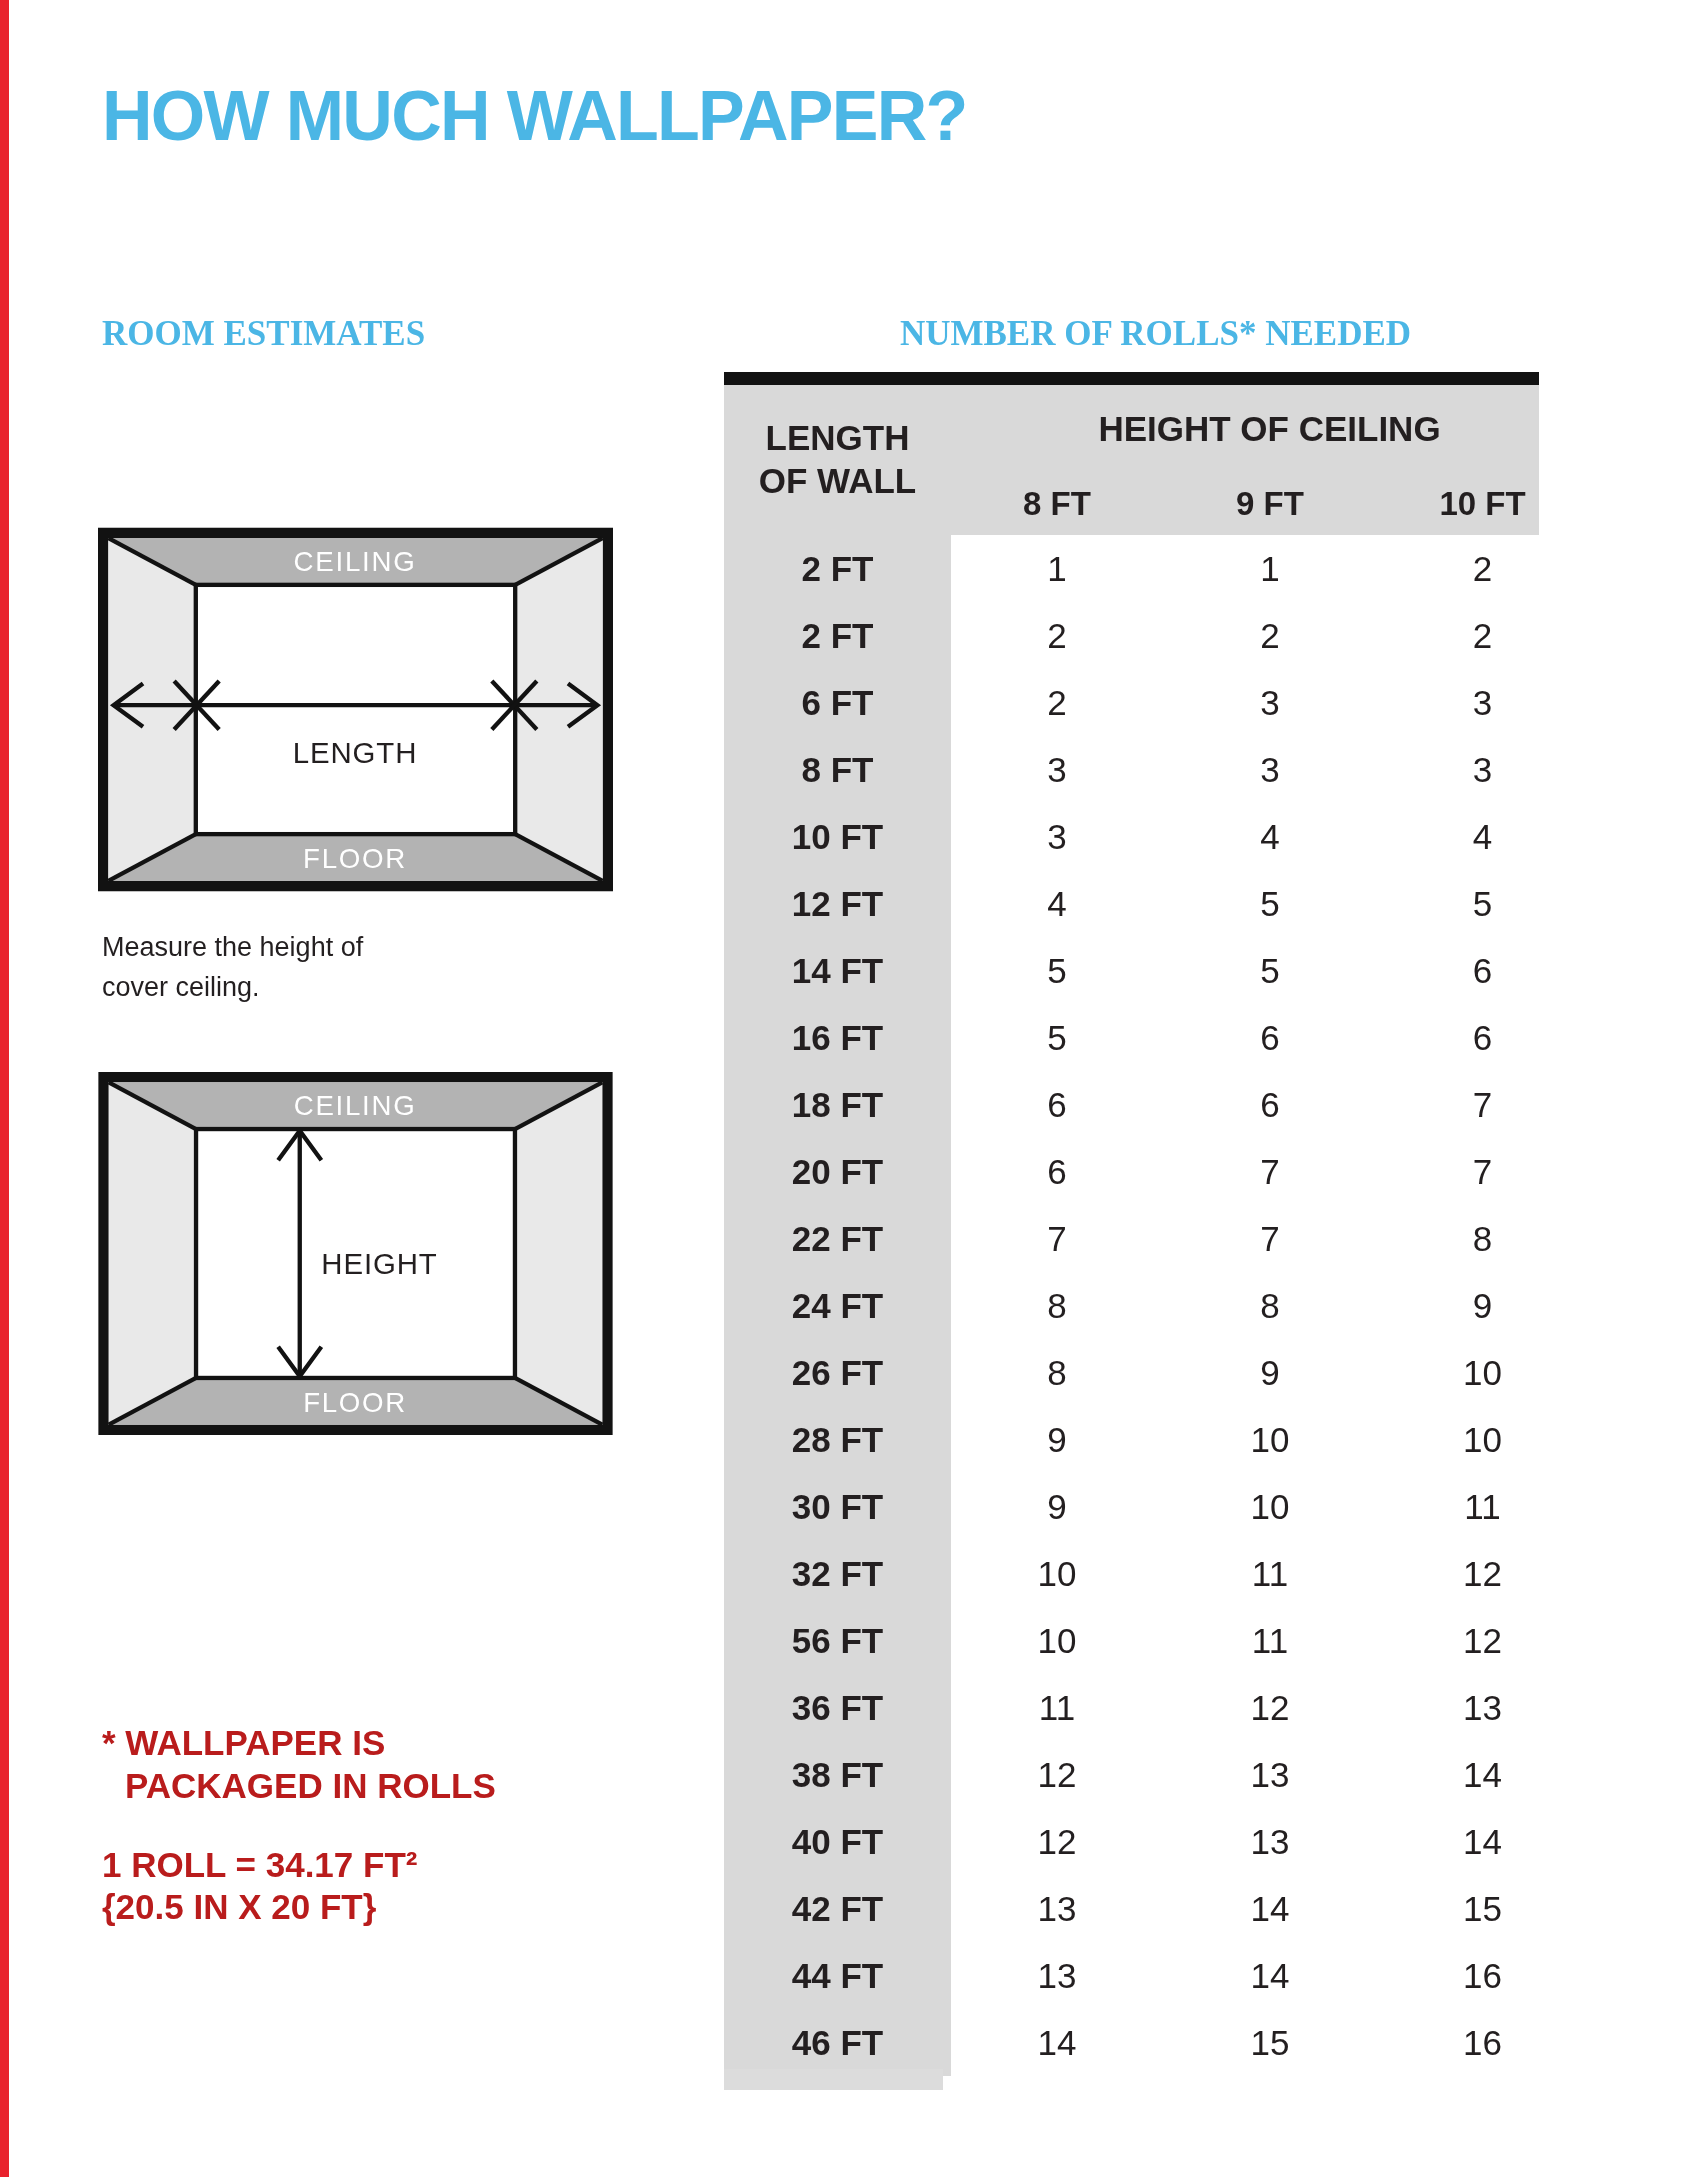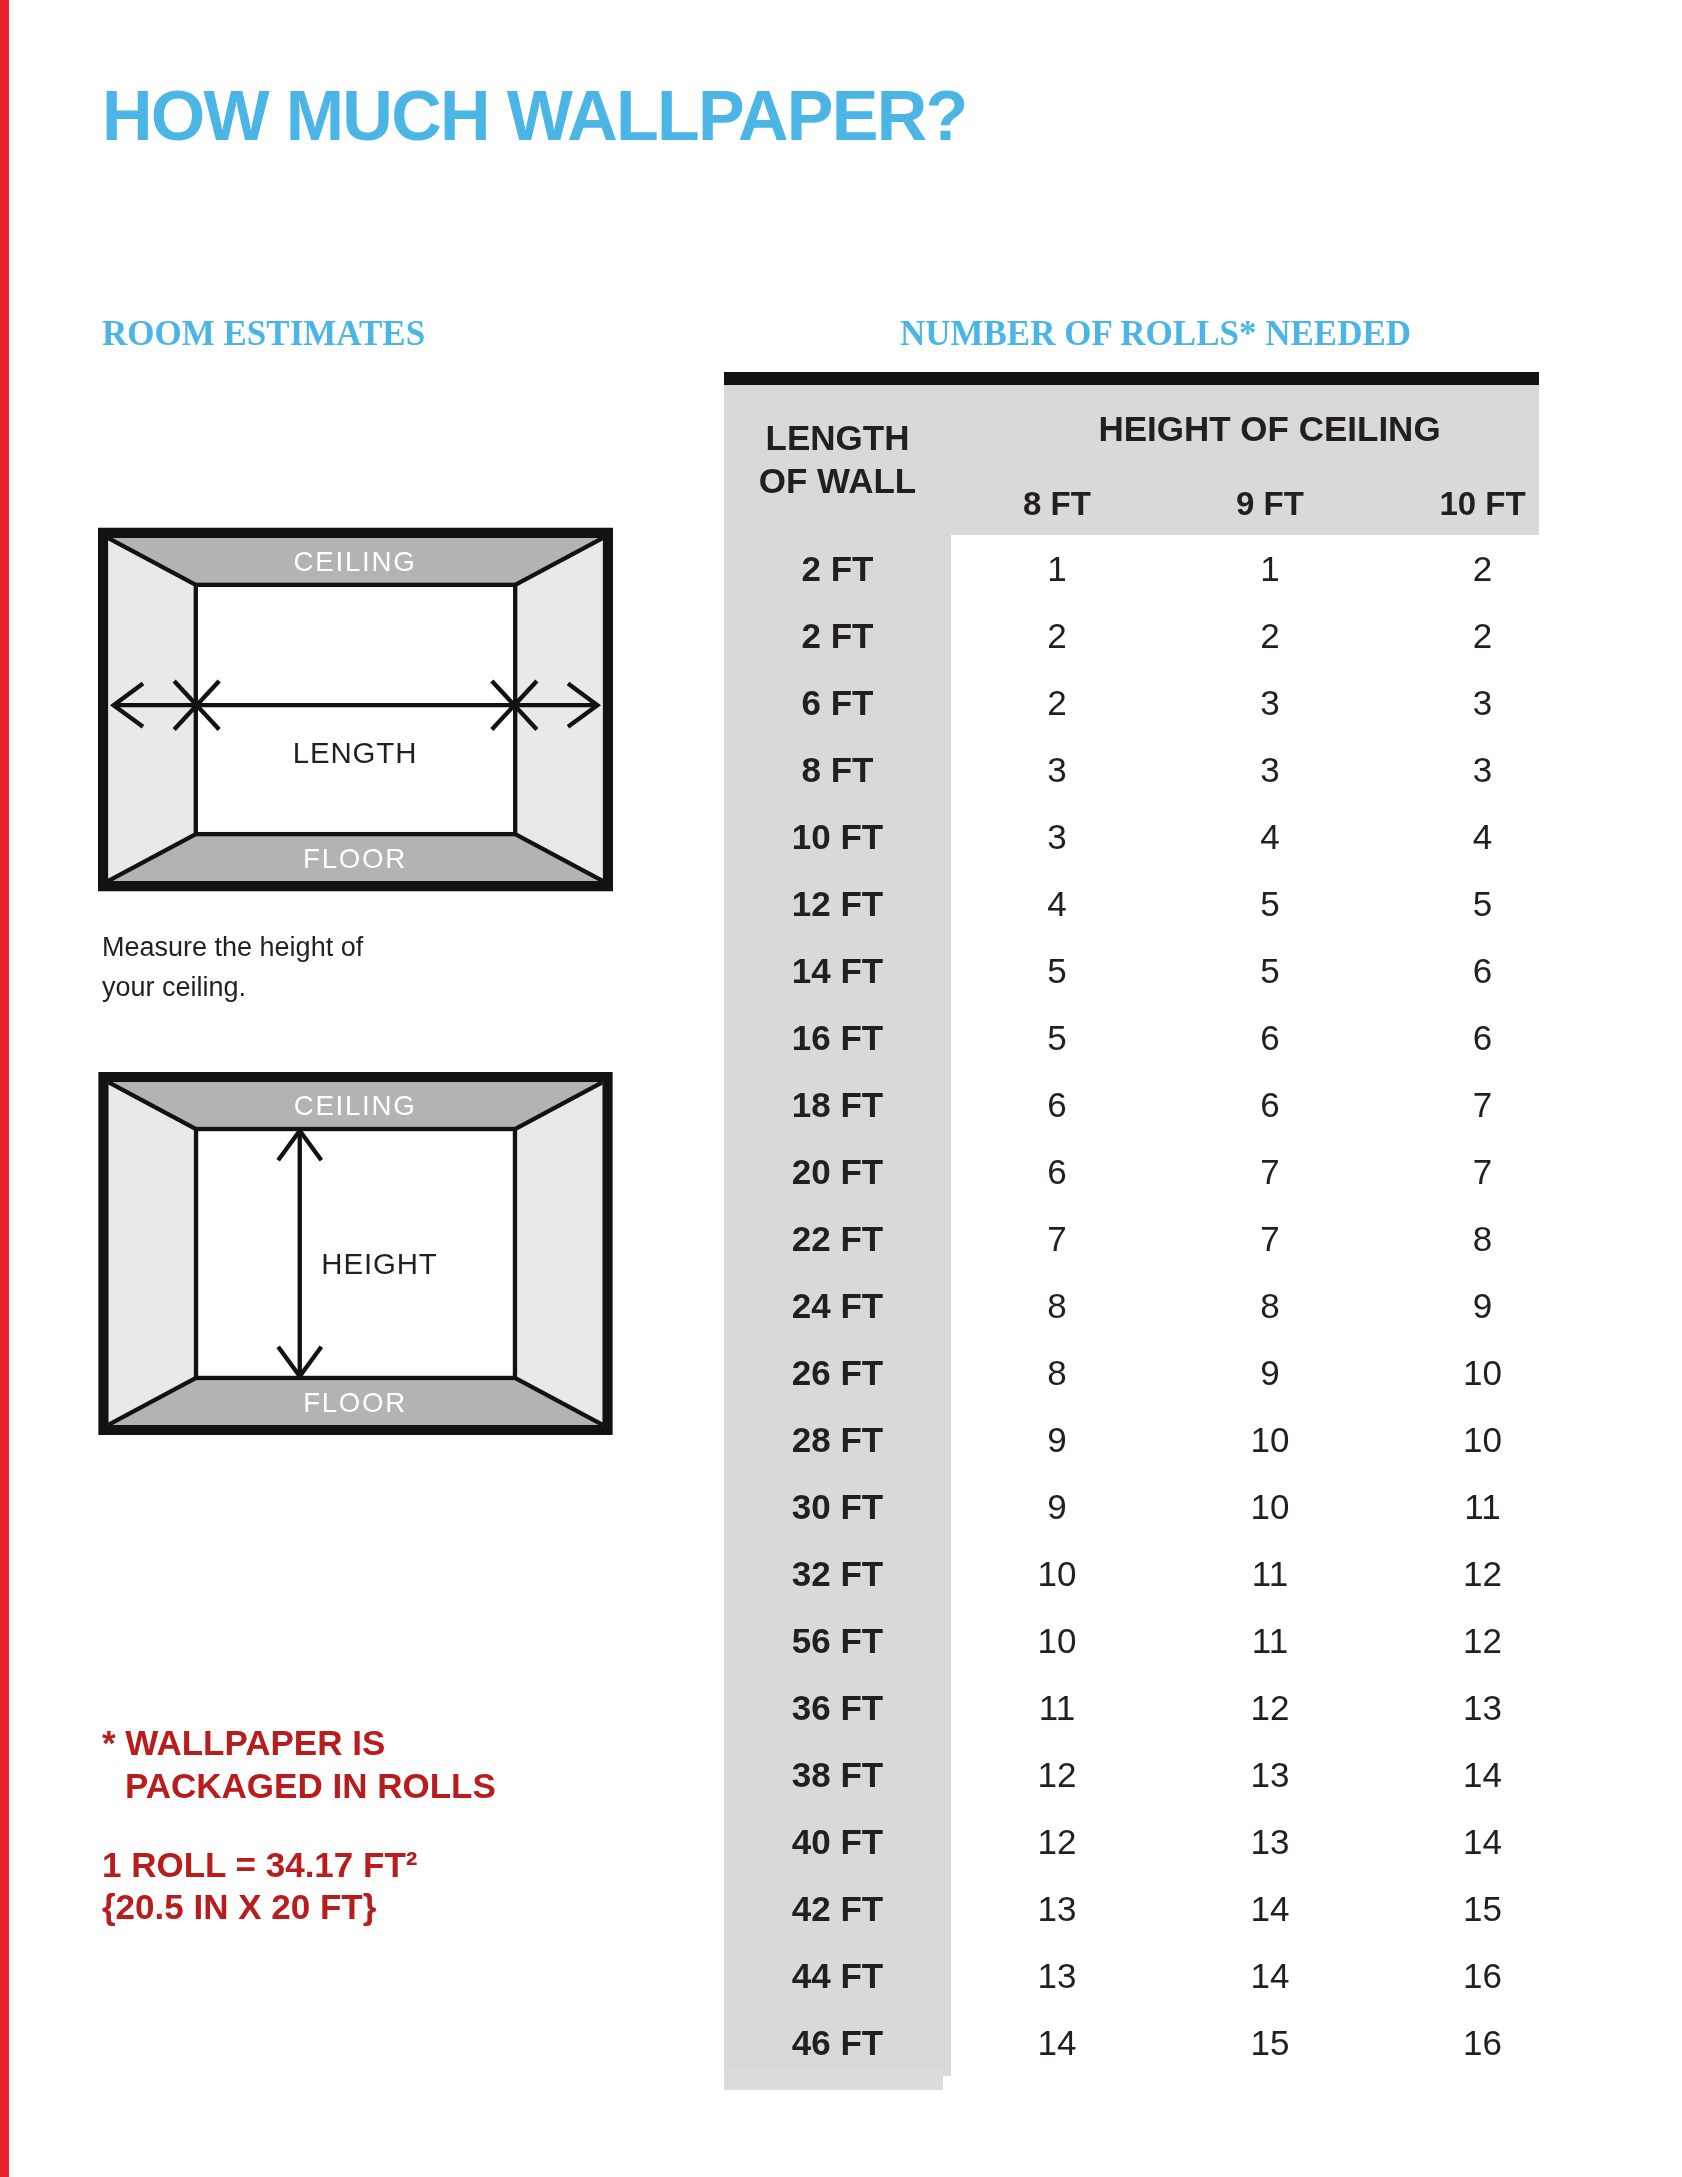--- a/index.html
+++ b/index.html
@@ -121,21 +121,21 @@
       <line x1="455" y1="177" x2="507" y2="233"></line>
       <line x1="455" y1="233" x2="507" y2="177"></line>
     </g>
     <text x="297" y="50" text-anchor="middle" font-size="32" letter-spacing="2" fill="#ffffff">CEILING</text>
     <text x="297" y="393" text-anchor="middle" font-size="32" letter-spacing="2" fill="#ffffff">FLOOR</text>
     <text x="297" y="272" text-anchor="middle" font-size="34" letter-spacing="1" fill="#231f20">LENGTH</text>
   </svg>
 
   <p class="para para2">
     <span>Measure the height of</span><br>
-    <span>your ceiling.</span>
+    <span>cover ceiling.</span>
   </p>
 
   <svg class="diagram diagram2" width="515" height="363" viewBox="0 0 595 420">
     <rect x="6" y="6" width="583" height="408" fill="#ffffff" stroke="#121212" stroke-width="12"></rect>
     <polygon points="12,12 583,12 482,66 113,66" fill="#b3b3b3"></polygon>
     <polygon points="12,408 113,354 482,354 583,408" fill="#b3b3b3"></polygon>
     <polygon points="12,12 113,66 113,354 12,408" fill="#e9e9e9"></polygon>
     <polygon points="583,12 482,66 482,354 583,408" fill="#e9e9e9"></polygon>
     <rect x="113" y="66" width="369" height="288" fill="#ffffff" stroke="#121212" stroke-width="5"></rect>
     <g stroke="#121212" stroke-width="5">

